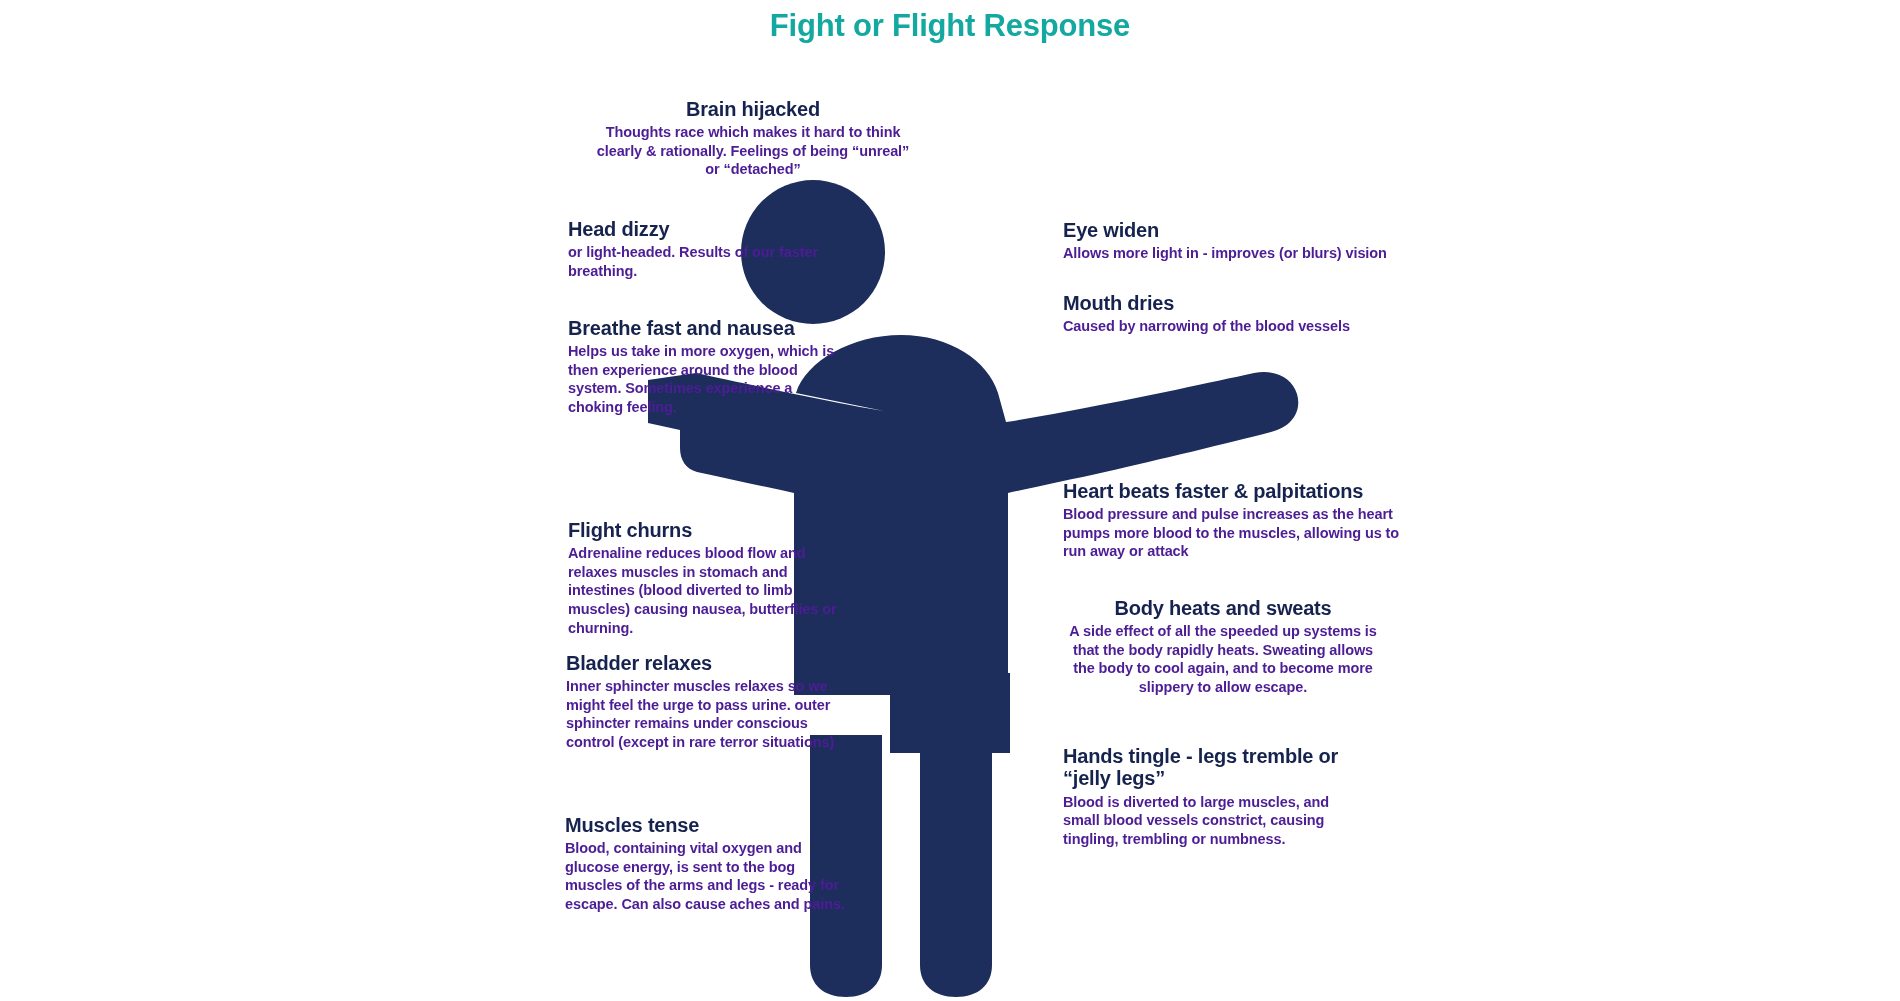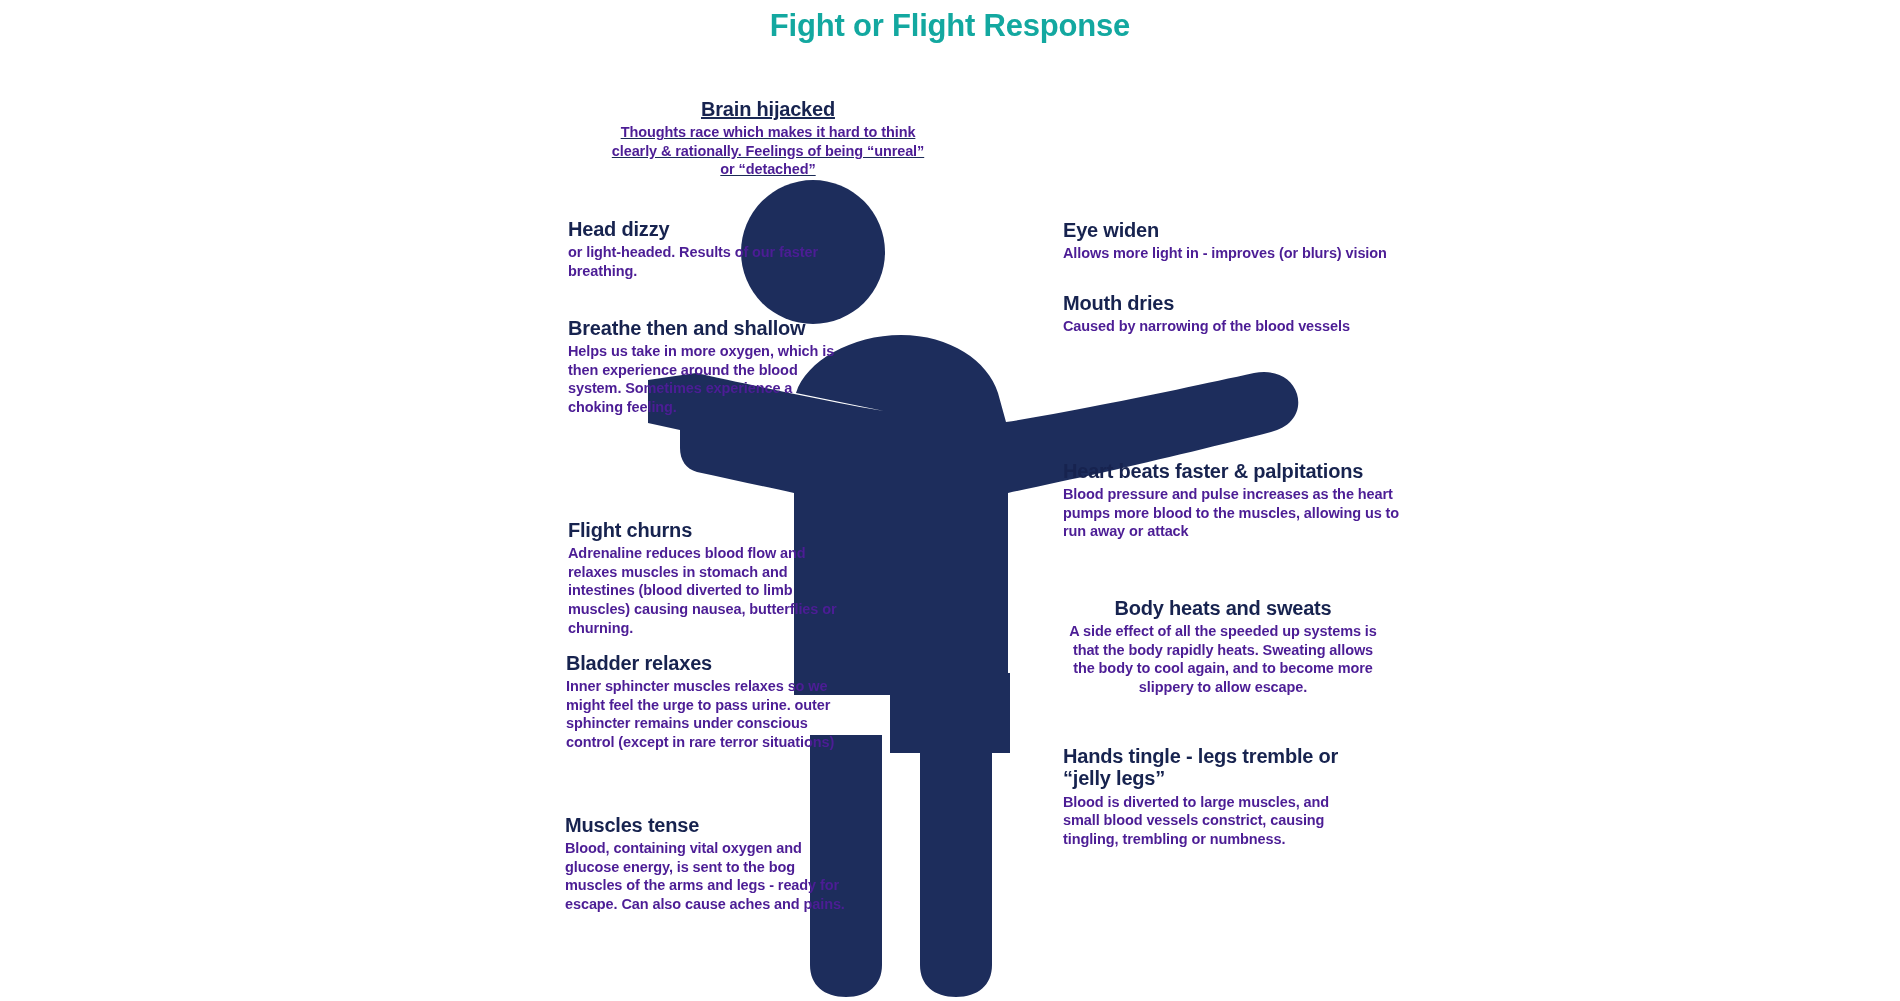--- a/index.html
+++ b/index.html
@@ -51,30 +51,30 @@
     font-size: 14.5px;
     font-weight: bold;
     color: #4c1d95;
     line-height: 1.28;
     margin: 0;
     letter-spacing: -0.1px;
   }
   .callout.center { text-align: center; }
 
   
-  #c-brain      { left: 607px;  top: 98px;  width: 322px; text-decoration: underline; }
+  #c-brain      { left: 592px;  top: 98px;  width: 322px; }
   #c-head       { left: 568px;  top: 218px; width: 270px; }
   #c-breathe    { left: 568px;  top: 317px; width: 280px; }
   #c-stomach    { left: 568px;  top: 519px; width: 290px; }
   #c-bladder    { left: 566px;  top: 652px; width: 280px; }
   #c-muscles    { left: 565px;  top: 814px; width: 290px; }
 
   #c-eye        { left: 1063px; top: 219px; width: 330px; }
   #c-mouth      { left: 1063px; top: 292px; width: 330px; }
-  #c-heart      { left: 1063px; top: 460px; width: 360px; }
+  #c-heart      { left: 1063px; top: 480px; width: 360px; }
   #c-bodyheat   { left: 1063px; top: 597px; width: 320px; text-align: center; }
   #c-hands      { left: 1063px; top: 745px; width: 300px; }
 
   
   #figure {
     position: absolute;
     left: 600px;
     top: 175px;
     width: 700px;
     height: 830px;
@@ -137,21 +137,21 @@
     <p class="head">Brain hijacked</p>
     <p class="body">Thoughts race which makes it hard to think clearly &amp; rationally. Feelings of being “unreal” or “detached”</p>
   </div>
 
   <div class="callout" id="c-head">
     <p class="head">Head dizzy</p>
     <p class="body">or light-headed. Results of our faster breathing.</p>
   </div>
 
   <div class="callout" id="c-breathe">
-    <p class="head">Breathe then and shallow</p>
+    <p class="head">Breathe fast and nausea</p>
     <p class="body">Helps us take in more oxygen, which is then experience around the blood system. Sometimes experience a choking feeling.</p>
   </div>
 
   <div class="callout" id="c-stomach">
     <p class="head">Flight churns</p>
     <p class="body">Adrenaline reduces blood flow and relaxes muscles in stomach and intestines (blood diverted to limb muscles) causing nausea, butterflies or churning.</p>
   </div>
 
   <div class="callout" id="c-bladder">
     <p class="head">Bladder relaxes</p>

